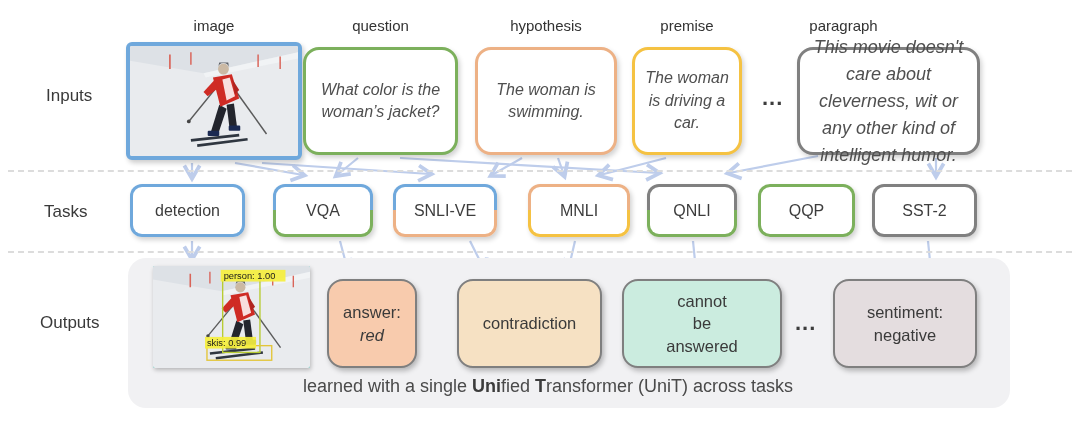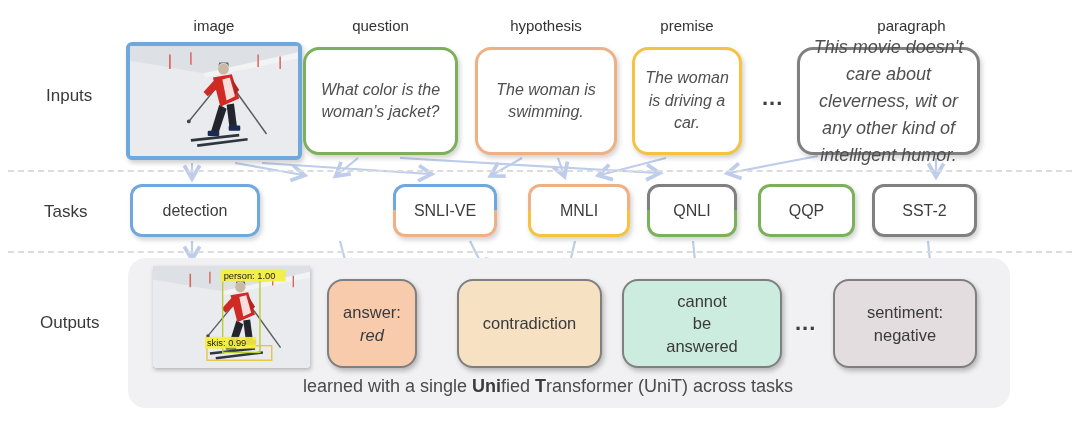--- a/index.html
+++ b/index.html
@@ -133,43 +133,46 @@
   <div class="dashed-sep" style="top:251px"></div>
 
   <div class="row-label" style="left:46px;top:86px">Inputs</div>
   <div class="row-label" style="left:44px;top:202px">Tasks</div>
   <div class="row-label" style="left:40px;top:313px">Outputs</div>
 
   <div class="col-label" style="left:126px;width:176px">image</div>
   <div class="col-label" style="left:303px;width:155px">question</div>
   <div class="col-label" style="left:475px;width:142px">hypothesis</div>
   <div class="col-label" style="left:632px;width:110px">premise</div>
-  <div class="col-label" style="left:820px;width:183px">paragraph</div>
+  <div class="col-label" style="left:752px;width:183px">paragraph</div>
 
   <div class="image-box">
     <svg viewBox="0 0 160 105" preserveAspectRatio="none">
         <use href="#ski-scene"></use>
       </svg>
   </div>
   <div class="input-box" style="left: 303px; width: 155px; --bc2: #7CB05C;">
     <span>What color is the woman’s jacket?</span>
   </div>
   <div class="input-box" style="left: 475px; width: 142px; --bc2: #EDB185;">
     <span>The woman is swimming.</span>
   </div>
   <div class="input-box" style="left: 632px; width: 110px; --bc2: #F5C242;">
     <span>The woman is driving a car.</span>
   </div>
   <div class="ellipsis" style="left:762px;top:85px">...</div>
   <div class="input-box para-text" style="left: 797px; width: 183px; --bc2: #808080;">
     <span>This movie doesn't care about cleverness, wit or any other kind of intelligent humor.</span>
   </div>
 
-  <div class="task-box" style="left: 130px; width: 130px; --tc: #6FA8DC; --bc: #6FA8DC;">
+  <div class="task-box" style="left: 130px; width: 115px; --tc: #6FA8DC; --bc: #6FA8DC;">
       <span>detection</span>
+    </div>
+  <div class="task-box" style="left: 273px; width: 100px; --tc: #6FA8DC; --bc: #7CB05C;">
+      <span>VQA</span>
     </div>
   <div class="task-box" style="left: 393px; width: 104px; --tc: #6FA8DC; --bc: #EDB185;">
       <span>SNLI-VE</span>
     </div>
   <div class="task-box" style="left: 528px; width: 102px; --tc: #EDB185; --bc: #F5C242;">
       <span>MNLI</span>
     </div>
   <div class="task-box" style="left: 647px; width: 90px; --tc: #808080; --bc: #7CB05C;">
       <span>QNLI</span>
     </div>

